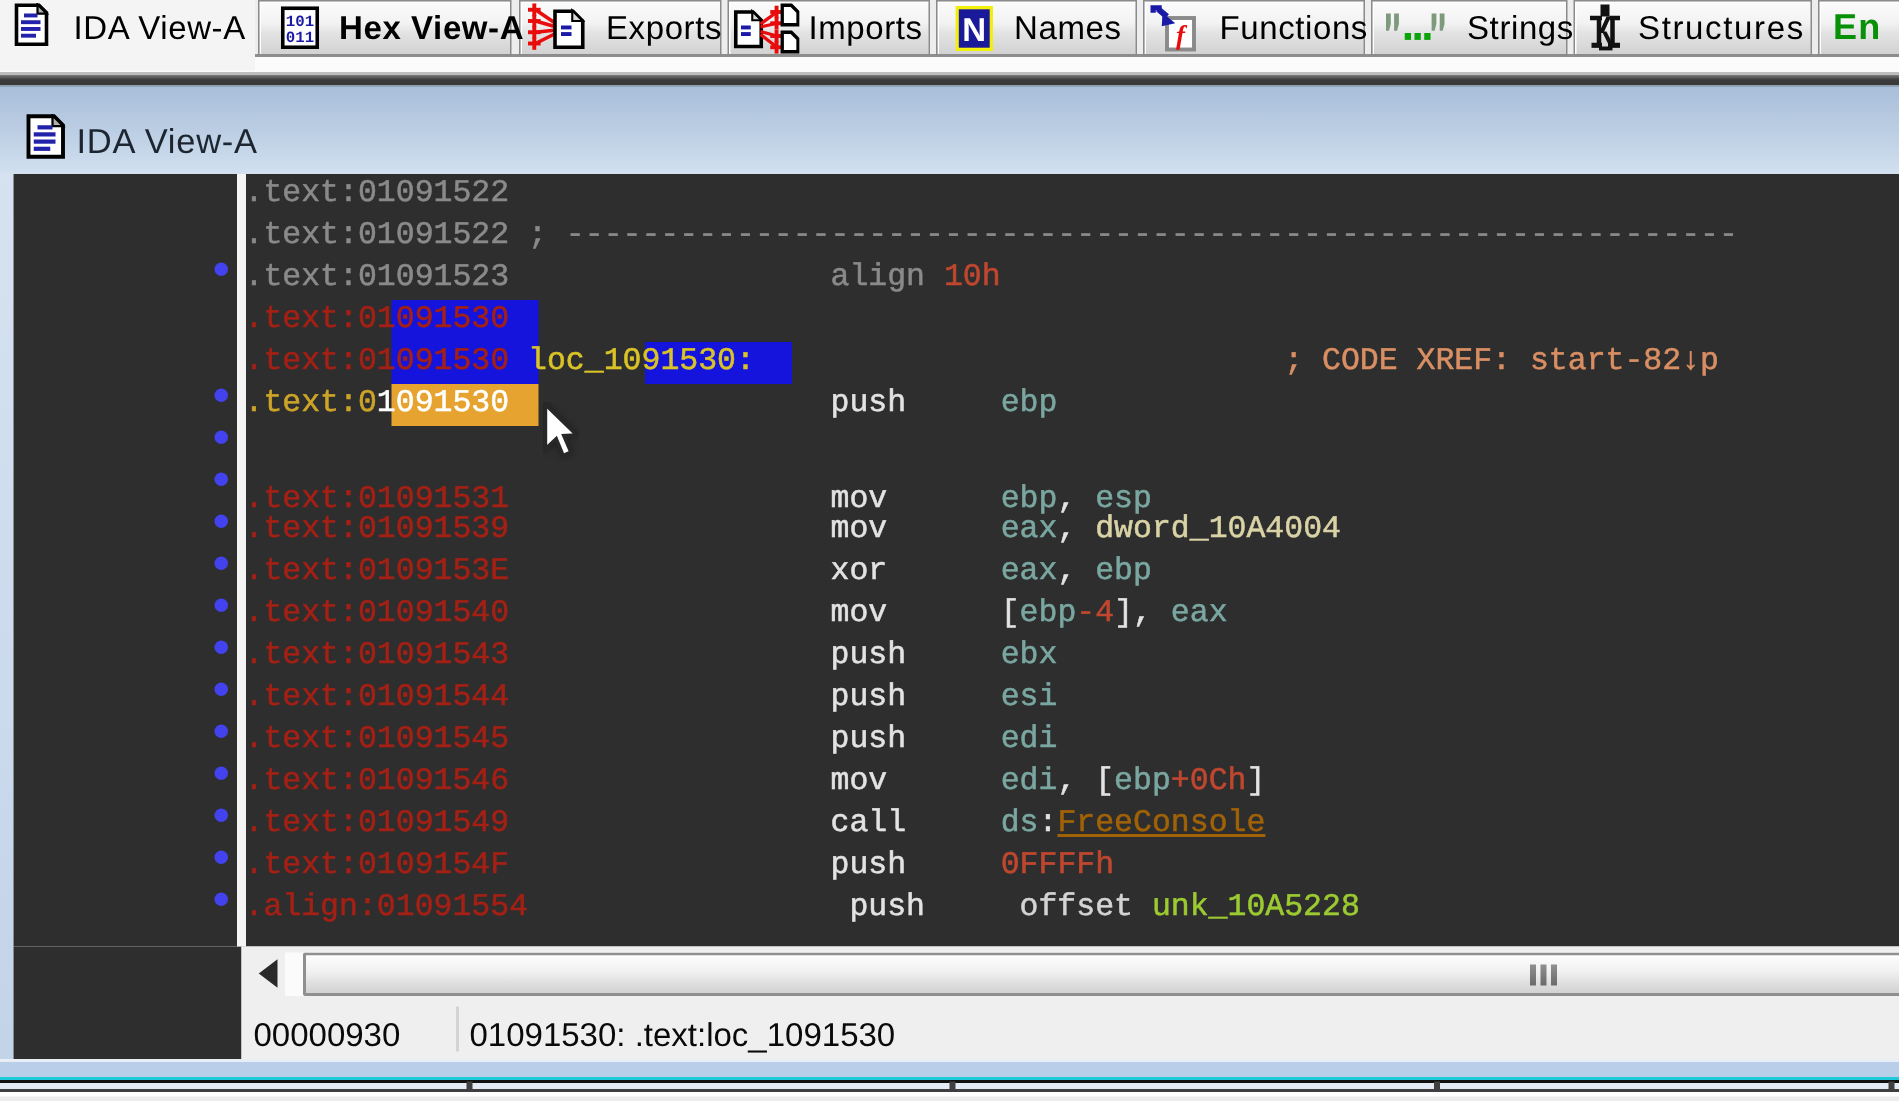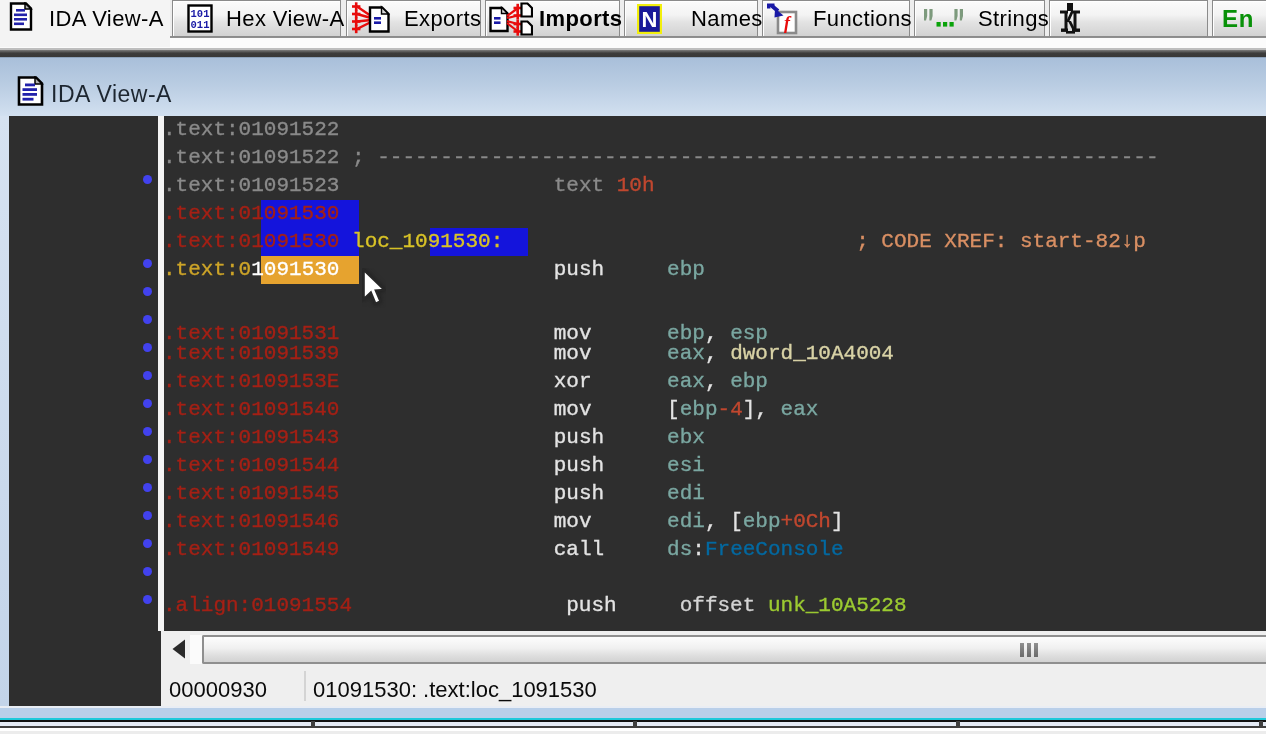--- a/index.html
+++ b/index.html
@@ -28,21 +28,21 @@
               background:linear-gradient(180deg,#d6e2f1 0%,#c3d4e9 100%);}
   
   #codearea{position:absolute;left:9px;top:116px;width:1257px;height:515px;background:#2e2e2e;}
   #marginsep{position:absolute;left:158px;top:116px;width:6px;height:515px;background:#f4f4f4;}
   #margin2{position:absolute;left:9px;top:631px;width:152px;height:75px;background:#2e2e2e;}
   .dot{position:absolute;width:9px;height:9px;border-radius:5px;background:#4242ee;left:143px;}
   .cl{position:absolute;left:163px;height:28px;line-height:28px;white-space:pre;
       font-family:"Liberation Mono",monospace;font-size:21px;-webkit-text-stroke:0.35px;}
   .gy{color:#8a8a8a;} .rd{color:#a42015;} .yl{color:#cda428;} .lb{color:#d9c327;}
   .wh{color:#e3e3e3;} .rg{color:#7aa7a1;} .nm{color:#c0472f;} .cr{color:#d9d3a6;}
-  .mg{color:#0369a1;} .gn{color:#9ccb31;} .cm{color:#d98f63;} .ow{color:#d4d4d4;}
+  .mg{color:#a16207;text-decoration:underline;} .gn{color:#9ccb31;} .cm{color:#d98f63;} .ow{color:#d4d4d4;}
   .hlw{color:#ffffff;}
   .hbox{position:absolute;width:98px;}
   
   #scrollzone{position:absolute;left:161px;top:631px;width:1105px;height:35px;background:#efefef;}
   #strack{position:absolute;left:190px;top:635px;width:1076px;height:29px;background:#fbfbfb;}
   #sthumb{position:absolute;left:202px;top:635px;width:1064px;height:29px;box-sizing:border-box;
           border-top:2px solid #8f8f8f;border-bottom:2px solid #8f8f8f;border-left:2px solid #8f8f8f;
           border-radius:2px 0 0 2px;
           background:linear-gradient(180deg,#fdfdfd 0%,#f0f0f0 45%,#dedede 75%,#d2d2d2 100%);}
   .grip{position:absolute;top:643px;width:4px;height:14px;background:linear-gradient(180deg,#909090,#6a6a6a);}
@@ -80,21 +80,21 @@
     <rect x="5" y="16" width="13" height="2.6" fill="#2222aa"></rect>
     <rect x="5" y="20.5" width="10" height="2.6" fill="#2222aa"></rect>
   </svg>
   <div class="tablabel" style="left:49px;">IDA View-A</div>
 
   <svg class="abs" style="left:187px;top:4px;" width="26" height="29" viewBox="0 0 26 29">
     <rect x="1.5" y="1.5" width="23" height="26" fill="#ffffff" stroke="#000000" stroke-width="2.4"></rect>
     <text x="13" y="13" font-family="Liberation Mono,monospace" font-size="10.5" font-weight="bold" fill="#1a1aa6" text-anchor="middle">101</text>
     <text x="13" y="24" font-family="Liberation Mono,monospace" font-size="10.5" font-weight="bold" fill="#1a1aa6" text-anchor="middle">011</text>
   </svg>
-  <div class="tablabel" style="left:226px;">Hex View-A</div>
+  <div class="tablabel" style="left:226px;font-weight:bold;">Hex View-A</div>
 
   <svg class="abs" style="left:350px;top:2px;" width="42" height="33" viewBox="0 0 42 33">
     <g stroke="#e80c0c" stroke-width="2.4">
       <line x1="7" y1="4.5" x2="21" y2="14"></line>
       <line x1="7" y1="12" x2="21" y2="16"></line>
       <line x1="7" y1="19.5" x2="21" y2="18"></line>
       <line x1="7" y1="27" x2="21" y2="20"></line>
     </g>
     <g fill="#e80c0c">
       <rect x="2" y="3.2" width="8.4" height="2.6"></rect>
@@ -130,27 +130,27 @@
       <rect x="24.5" y="12.2" width="8.4" height="2.6"></rect>
         <rect x="27.4" y="9.3" width="2.6" height="8.4"></rect>
       <rect x="24.5" y="20.7" width="8.4" height="2.6"></rect>
         <rect x="27.4" y="17.8" width="2.6" height="8.4"></rect>
       <rect x="24.5" y="28.2" width="8.4" height="2.6"></rect>
         <rect x="27.4" y="25.3" width="2.6" height="8.4"></rect>
     </g>
     <path d="M32.5 1.5 L38.5 1.5 L43 6 L43 14.5 L32.5 14.5 Z" fill="#ffffff" stroke="#000000" stroke-width="2.2"></path>
     <path d="M32.5 19.5 L38.5 19.5 L43 24 L43 32.5 L32.5 32.5 Z" fill="#ffffff" stroke="#000000" stroke-width="2.2"></path>
   </svg>
-  <div class="tablabel" style="left:539px;font-weight:bold;">Imports</div>
+  <div class="tablabel" style="left:539px;">Imports</div>
 
   <svg class="abs" style="left:637px;top:4px;" width="25" height="30" viewBox="0 0 25 30">
     <rect x="1" y="1" width="23" height="28" fill="#191999" stroke="#f2ef0c" stroke-width="2.4"></rect>
     <text x="12.5" y="23" font-size="22" font-weight="bold" fill="#ffffff" text-anchor="middle" font-family="Liberation Sans,sans-serif">N</text>
   </svg>
-  <div class="tablabel" style="left:691px;">Names</div>
+  <div class="tablabel" style="left:676px;">Names</div>
 
   <svg class="abs" style="left:765px;top:2px;" width="34" height="33" viewBox="0 0 34 33">
     <rect x="13" y="10" width="18" height="21" fill="#ffffff" stroke="#8a8a8a" stroke-width="2.6"></rect>
     <text x="22" y="27" font-size="18" font-weight="bold" font-style="italic" fill="#e80c0c" text-anchor="middle" font-family="Liberation Serif,serif">f</text>
     <path d="M2 1.5 L9.5 1.5 L9.5 5 L5.5 5 L5.5 6.5 L2 6.5 Z" fill="#1a1aa6"></path>
     <line x1="7" y1="4" x2="13" y2="9" stroke="#1a1aa6" stroke-width="4"></line>
     <polygon points="10,6.5 18.5,13.5 9.5,15.5" fill="#1a1aa6"></polygon>
   </svg>
   <div class="tablabel" style="left:813px;">Functions</div>
 
@@ -180,20 +180,21 @@
       <rect x="14" y="8.5" width="7" height="3"></rect>
       <rect x="5.5" y="9" width="3" height="18"></rect>
       <rect x="14.5" y="9" width="3" height="18"></rect>
       <path d="M12 9 L15 9 L10 20 L7 20 Z"></path>
       <path d="M9 19 L12 19 L16 27 L13 27 Z"></path>
       <rect x="2" y="26.5" width="7" height="3.4"></rect>
       <rect x="13" y="26.5" width="8" height="3.4"></rect>
       <rect x="7" y="29" width="9" height="2.6"></rect>
     </g>
   </svg>
+  <div class="tablabel" style="left:1092px;letter-spacing:1.1px;">Structures</div>
 
   <div class="tablabel" style="left:1222px;color:#089108;font-weight:bold;font-size:24px;letter-spacing:0.8px;">En</div>
 
   <div id="split1"></div>
   <div id="split2"></div>
   <div id="split3"></div>
 
   <div id="titlebar"></div>
   <svg class="abs" style="left:17px;top:76px;" width="27" height="30" viewBox="0 0 27 30">
     <path d="M2 1.5 L19 1.5 L25 7.5 L25 28.5 L2 28.5 Z" fill="#ffffff" stroke="#000000" stroke-width="2.6"></path>
@@ -224,33 +225,34 @@
   <div class="dot" style="top:539px;"></div>
   <div class="dot" style="top:567px;"></div>
   <div class="dot" style="top:595px;"></div>
 
   <div class="hbox" style="left:260.8px;top:200px;height:56px;background:#1414dc;"></div>
   <div class="hbox" style="left:429.5px;top:228px;height:28px;background:#1414dc;"></div>
   <div class="hbox" style="left:260.8px;top:256px;height:28px;background:#e6a32f;"></div>
 
   <div class="cl" style="top:116px;"><span class="gy">.text:01091522</span></div>
   <div class="cl" style="top:144px;"><span class="gy">.text:01091522 ; --------------------------------------------------------------</span></div>
-  <div class="cl" style="top:172px;"><span class="gy">.text:01091523</span><span class="gy">                 text </span><span class="nm">10h</span></div>
+  <div class="cl" style="top:172px;"><span class="gy">.text:01091523</span><span class="gy">                 align </span><span class="nm">10h</span></div>
   <div class="cl" style="top:200px;"><span class="rd">.text:01091530</span></div>
   <div class="cl" style="top:228px;"><span class="rd">.text:01091530</span><span class="lb"> loc_1091530:</span><span>                            </span><span class="cm">; CODE XREF: start-82↓p</span></div>
   <div class="cl" style="top:256px;"><span class="yl">.text:0</span><span class="hlw">1091530</span><span class="wh">                 push</span><span class="wh">    </span><span class="rg"> ebp</span></div>
   <div class="cl" style="top:284px;margin-top:36px;"><span class="rd">.text:01091531</span><span class="wh">                 mov</span><span class="wh">     </span><span class="rg"> ebp</span><span class="wh">, </span><span class="rg">esp</span></div>
   <div class="cl" style="top:340px;"><span class="rd">.text:01091539</span><span class="wh">                 mov</span><span class="wh">     </span><span class="rg"> eax</span><span class="wh">, </span><span class="cr">dword_10A4004</span></div>
   <div class="cl" style="top:368px;"><span class="rd">.text:0109153E</span><span class="wh">                 xor</span><span class="wh">     </span><span class="rg"> eax</span><span class="wh">, </span><span class="rg">ebp</span></div>
   <div class="cl" style="top:396px;"><span class="rd">.text:01091540</span><span class="wh">                 mov</span><span class="wh">     </span><span class="wh"> [</span><span class="rg">ebp</span><span class="nm">-4</span><span class="wh">], </span><span class="rg">eax</span></div>
   <div class="cl" style="top:424px;"><span class="rd">.text:01091543</span><span class="wh">                 push</span><span class="wh">    </span><span class="rg"> ebx</span></div>
   <div class="cl" style="top:452px;"><span class="rd">.text:01091544</span><span class="wh">                 push</span><span class="wh">    </span><span class="rg"> esi</span></div>
   <div class="cl" style="top:480px;"><span class="rd">.text:01091545</span><span class="wh">                 push</span><span class="wh">    </span><span class="rg"> edi</span></div>
   <div class="cl" style="top:508px;"><span class="rd">.text:01091546</span><span class="wh">                 mov</span><span class="wh">     </span><span class="rg"> edi</span><span class="wh">, [</span><span class="rg">ebp</span><span class="nm">+0Ch</span><span class="wh">]</span></div>
   <div class="cl" style="top:536px;"><span class="rd">.text:01091549</span><span class="wh">                 call</span><span class="wh">    </span><span class="rg"> ds</span><span class="wh">:</span><span class="mg">FreeConsole</span></div>
+  <div class="cl" style="top:564px;"><span class="rd">.text:0109154F</span><span class="wh">                 push</span><span class="wh">    </span><span class="nm"> 0FFFFh</span></div>
   <div class="cl" style="top:592px;"><span class="rd">.align:01091554</span><span class="wh">                 push</span><span class="ow">     offset </span><span class="gn">unk_10A5228</span></div>
 
   <svg class="abs" style="left:362px;top:268px;" width="24" height="40" viewBox="0 0 24 40">
     <path d="M1.6 1.6 L1.6 31.4 L8.8 24.6 L13.4 35.8 L18.6 33.4 L13.9 22.5 L22.5 22 Z" fill="#ffffff" stroke="#282828" stroke-width="2.4" stroke-linejoin="miter" style="filter:drop-shadow(0 0 2.5px rgba(20,20,20,0.6))"></path>
   </svg>
 
   <div id="scrollzone"></div>
   <svg class="abs" style="left:169px;top:638px;" width="20" height="22" viewBox="0 0 20 22">
     <path d="M16 1.5 L3.5 11 L16 20.5 Z" fill="#2a2a2a"></path>
   </svg>

